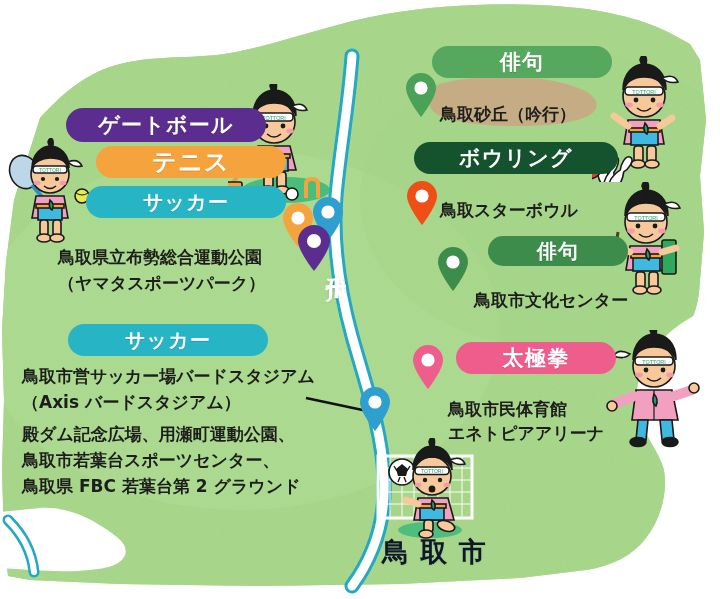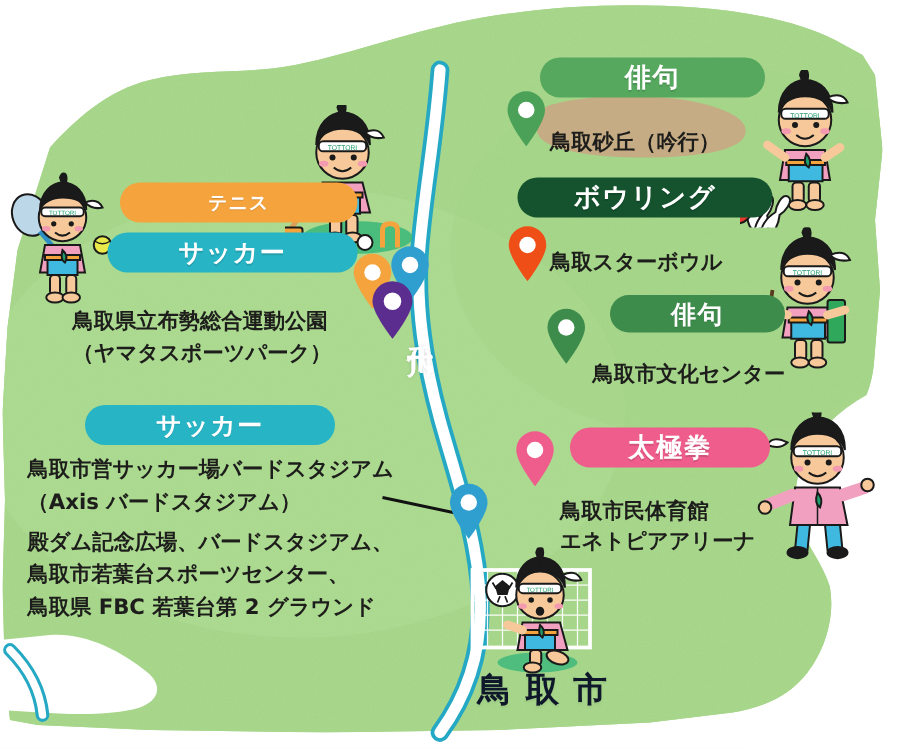--- a/index.html
+++ b/index.html
@@ -342,22 +342,23 @@
   <svg class="pin" style="left:411px;top:344px;width:34px;height:46px;">
     <path d="M17,45 C17,45 2,26 2,16 A15,15 0 1 1 32,16 C32,26 17,45 17,45 Z" fill="#ef5d8c"></path>
     <circle cx="17" cy="16" r="6.6" fill="#ffffff"></circle>
   </svg>
 
   <svg class="pin" style="left:358px;top:386px;width:34px;height:46px;">
     <path d="M17,45 C17,45 2,26 2,16 A15,15 0 1 1 32,16 C32,26 17,45 17,45 Z" fill="#2f9fd0"></path>
     <circle cx="17" cy="16" r="6.6" fill="#ffffff"></circle>
   </svg>
 
-
-  <div class="pill p-tennis" style="left:96px;top:146px;width:190px;height:32px;font-size:15px;text-align:right;">テニス</div>
+  <div class="pill p-gateball" style="left:66px;top:108px;width:200px;height:34px;font-size:21px;">ゲートボール</div>
+
+  <div class="pill p-tennis" style="left:96px;top:146px;width:190px;height:32px;font-size:24px;text-align:right;">テニス</div>
 
   <div class="pill p-soccer" style="left:86px;top:186px;width:200px;height:32px;font-size:20px;">サッカー</div>
 
   <div class="pill p-haiku1" style="left:432px;top:46px;width:180px;height:32px;font-size:21px;">俳句</div>
 
   <div class="pill p-bowling" style="left:414px;top:142px;width:204px;height:32px;font-size:21px;">ボウリング</div>
 
   <div class="pill p-haiku2" style="left:488px;top:236px;width:140px;height:30px;font-size:20px;">俳句</div>
 
   <div class="pill p-taikyoku" style="left:456px;top:342px;width:160px;height:32px;font-size:21px;">太極拳</div>
@@ -371,21 +372,21 @@
 
   <div class="place mid" style="left:440px;top:180px;">鳥取スターボウル</div>
 
   <div class="place mid" style="left:474px;top:270px;">鳥取市文化センター</div>
 
   <div class="place mid" style="left:448px;top:403px;">エネトピアアリーナ</div>
   <div class="place mid" style="left:448px;top:379px;">鳥取市民体育館</div>
 
   <div class="place small" style="left:22px;top:365px;font-size:17px;">鳥取市営サッカー場バードスタジアム</div>
   <div class="place small" style="left:22px;top:391px;font-size:17px;">（Axis バードスタジアム）</div>
-  <div class="place small" style="left:22px;top:423px;font-size:17px;">殿ダム記念広場、バードスタジアム、</div>
+  <div class="place small" style="left:22px;top:423px;font-size:17px;">殿ダム記念広場、用瀬町運動公園、</div>
   <div class="place small" style="left:22px;top:449px;font-size:17px;">鳥取市若葉台スポーツセンター、</div>
   <div class="place small" style="left:22px;top:475px;font-size:17px;">鳥取県 FBC 若葉台第 2 グラウンド</div>
 
   <div class="river-label" style="left:322px;top:258px;">千代川</div>
 
   <div class="city-label" style="left:382px;top:534px;">鳥取市</div>
 
 </div>
 
 </body></html>

